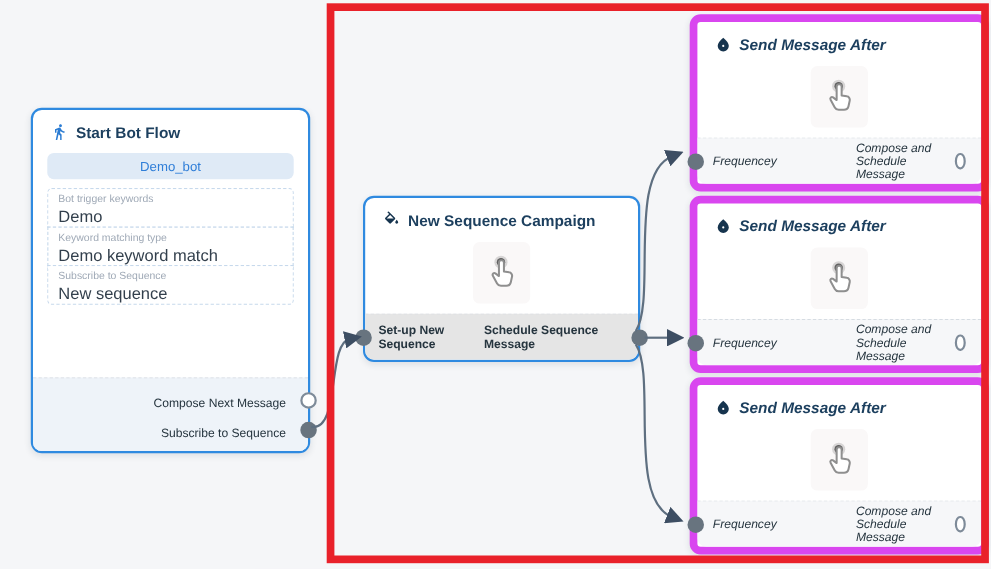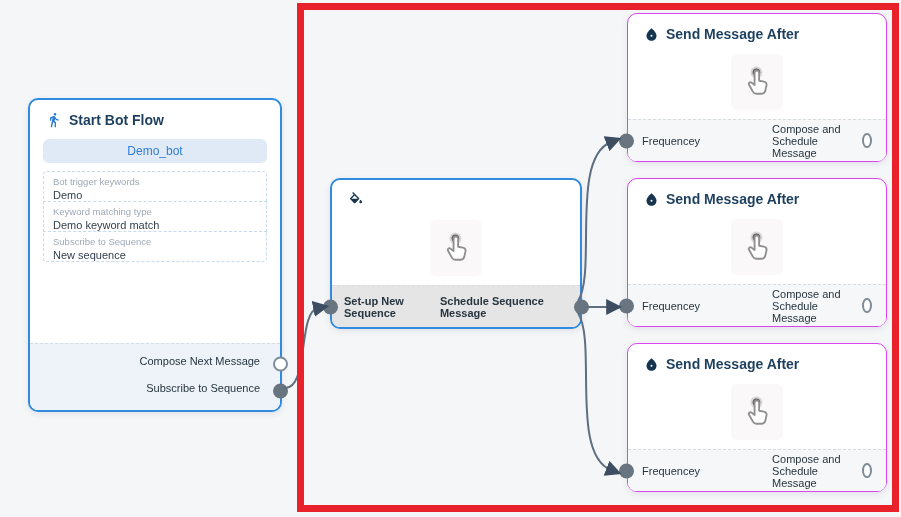--- a/index.html
+++ b/index.html
@@ -10,21 +10,21 @@
   }
   .stage{position:relative;width:901px;height:517px;}
 
   
   .node{
     position:absolute;background:#fff;border-radius:10px;
     box-shadow:0 2px 6px rgba(30,50,70,.10);
     z-index:2;
   }
   .node.blue-border{border:2px solid #2f8ae0;}
-  .node.plain-border{border:1px solid #d946ef;}
+  .node.plain-border{border:7px solid #d946ef;font-style:italic;}
 
   .node-header{
     display:flex;align-items:center;gap:7px;
     padding:12px 16px 4px 16px;
     font-size:14px;font-weight:bold;color:#1c3f5e;
     white-space:nowrap;
   }
   .node-header svg{flex:0 0 auto;}
 
   
@@ -35,31 +35,31 @@
     text-align:center;font-size:12px;cursor:pointer;
   }
   .fields{margin:0 13px;}
   .field{
     border:1px dashed #c7d9ec;background:#fff;
     padding:4px 9px 0 9px;margin-top:-1px;
   }
   .field:first-child{border-radius:4px 4px 0 0;}
   .field:last-child{border-radius:0 0 4px 4px;}
   .field-label{font-size:9.5px;color:#9fa9b6;margin-bottom:2px;}
-  .field-value{font-size:11px;color:#323f4c;}
+  .field-value{font-size:15px;color:#323f4c;}
 
   .start-footer{
     position:absolute;left:0;right:0;bottom:0;top:243px;
     border-top:1px dashed #d6dce2;background:#eef3f9;
     border-radius:0 0 8px 8px;
     display:flex;flex-direction:column;justify-content:center;gap:9px;
     padding:0 16px;
   }
   .port-row{
-    position:relative;height:18px;display:flex;align-items:flex-start;
+    position:relative;height:18px;display:flex;align-items:flex-end;
     justify-content:flex-end;font-size:11px;color:#26353f;
   }
   .port-row .port-label{padding-right:4px;}
 
   .port-circle{
     width:15px;height:15px;border-radius:50%;box-sizing:border-box;
     position:absolute;top:50%;transform:translateY(-50%);
     cursor:pointer;z-index:3;
   }
   .port-circle.filled{background:#68747f;}
@@ -154,20 +154,21 @@
         <span class="port-circle filled on-right"></span>
       </div>
     </div>
   </div>
 
   <div class="node blue-border seq-node">
     <div class="node-header">
       <svg width="16" height="16" viewBox="0 0 24 24">
         <path fill="#16344e" d="M16.56 8.94L7.62 0 6.21 1.41l2.38 2.38-5.15 5.15c-.59.59-.59 1.54 0 2.12l5.5 5.5c.29.29.68.44 1.06.44s.77-.15 1.06-.44l5.5-5.5c.59-.58.59-1.53 0-2.12zM5.21 10L10 5.21 14.79 10H5.21zM19 11.5s-2 2.17-2 3.5c0 1.1.9 2 2 2s2-.9 2-2c0-1.33-2-3.5-2-3.5z"></path>
       </svg>
+      <span>New Sequence Campaign</span>
     </div>
     <div class="touch">
       <svg width="34" height="38" viewBox="0 0 24 26">
         <circle cx="11.6" cy="6.2" r="4.2" fill="#5a5a5a" opacity="0.22"></circle>
         <circle cx="11.6" cy="6.2" r="2.7" fill="#4c4c4c" opacity="0.85"></circle>
         <path d="M10.3 6.5 v8.6 l-2.3-1.7 c-1-.7-2.2.4-1.6 1.5 l2.7 4.9 c.5.9 1.5 1.5 2.5 1.5 h3.4 c1.4 0 2.6-1 2.9-2.3 l.8-3.6 c.3-1.3-.6-2.5-1.9-2.7 l-3.3-.6 v-5.6 c0-.9-.7-1.6-1.6-1.6 -.9 0-1.6.7-1.6 1.6 z" fill="#ffffff" stroke="#8f8f8f" stroke-width="1.3" stroke-linejoin="round"></path>
       </svg>
     </div>
     <div class="node-footer">
       <span class="port-circle filled on-left-edge"></span>

